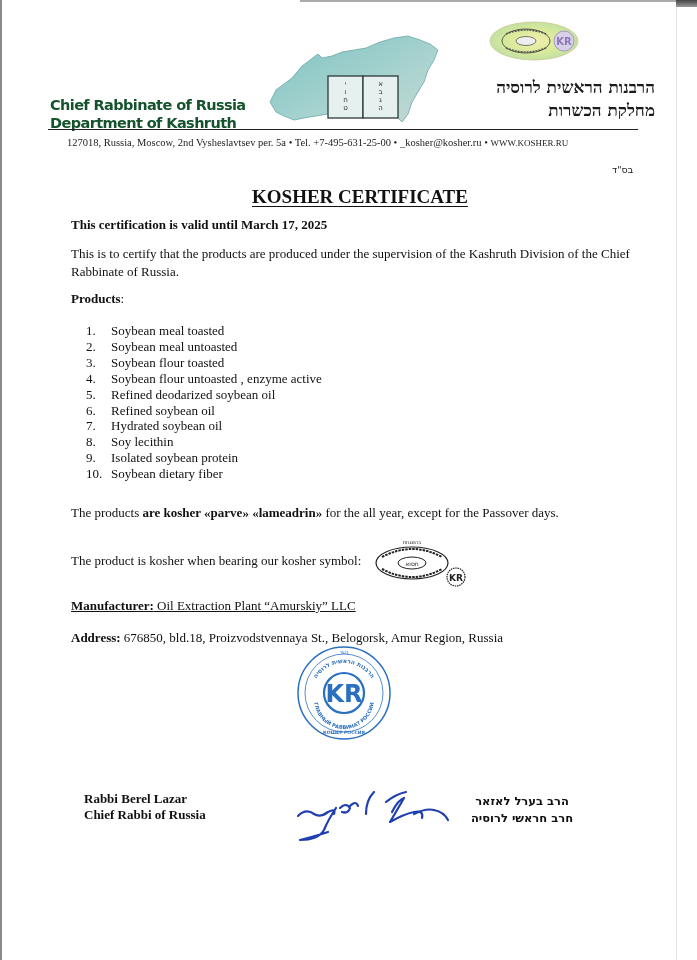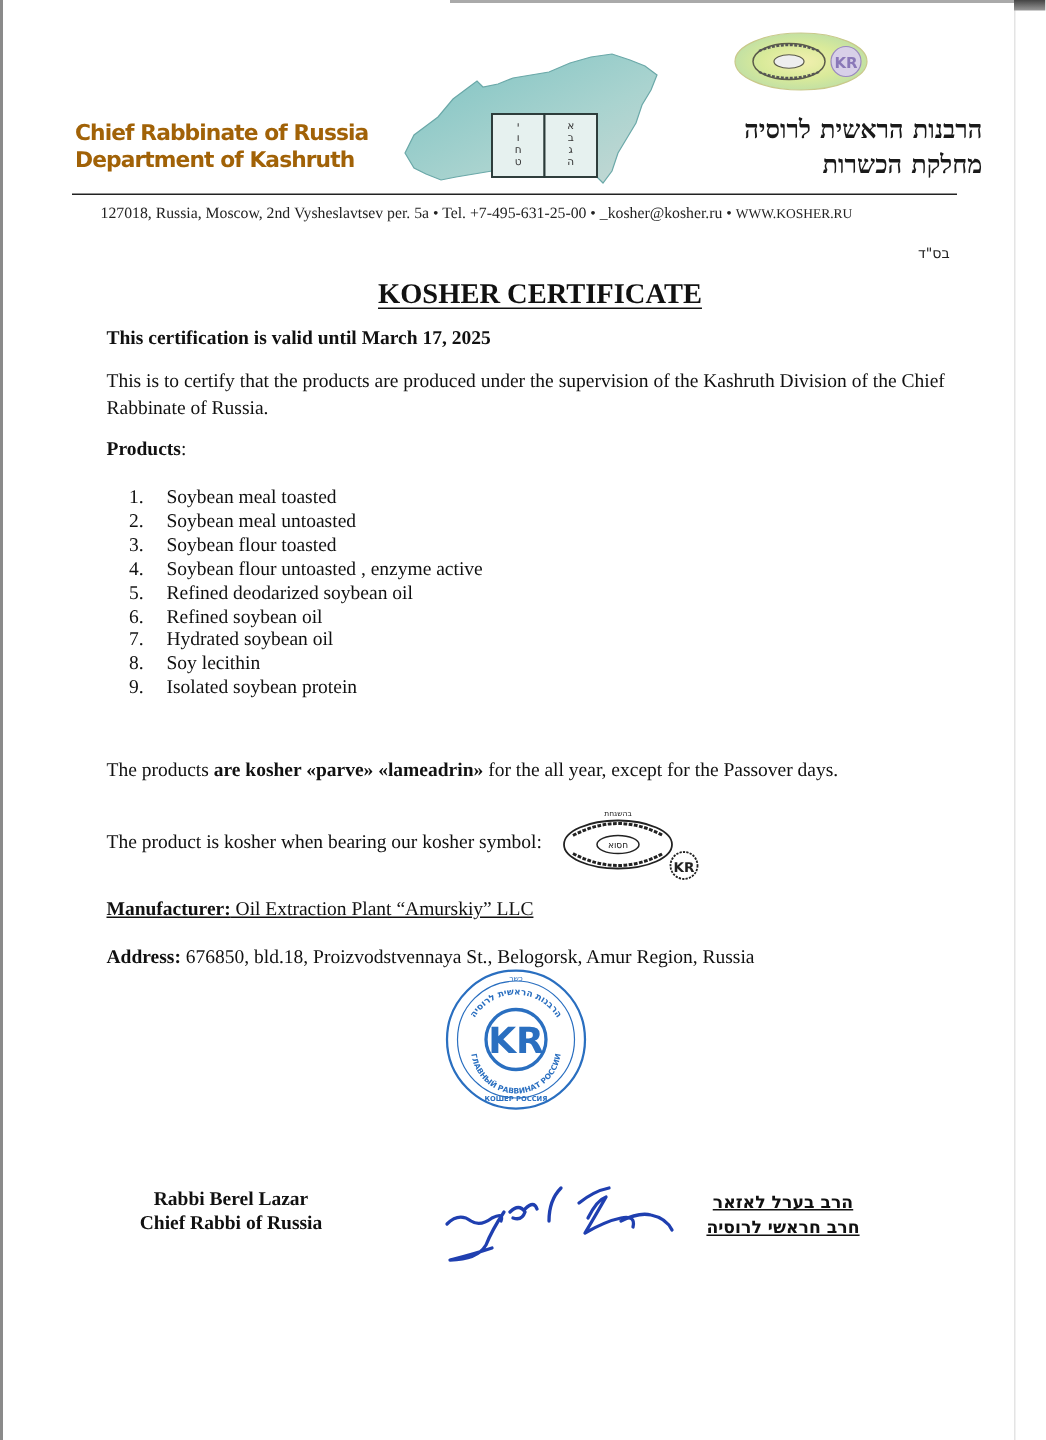--- a/index.html
+++ b/index.html
@@ -4,21 +4,21 @@
 <style>
   * { box-sizing: border-box; margin: 0; padding: 0; }
   html, body { width: 697px; height: 960px; background: #ffffff; overflow: hidden; }
   body { position: relative; font-family: "Liberation Serif", serif; color: #111; }
 
   .page-edge-left { position: absolute; left: 0; top: 0; width: 2px; height: 960px; background: #8a8a8a; }
   .page-edge-right { position: absolute; left: 676px; top: 0; width: 1px; height: 960px; background: #e4e4e4; }
   .page-edge-top-right { position: absolute; left: 676px; top: 0; width: 21px; height: 7px; background: linear-gradient(#444, #999); }
   .page-edge-top { position: absolute; left: 300px; top: 0; width: 376px; height: 2px; background: #aaa; }
 
-  .org-en { position: absolute; left: 50px; top: 80px; font-family: "DejaVu Sans", sans-serif; font-weight: bold; font-size: 14.5px; line-height: 18px; letter-spacing: -0.6px; color: #a16207; }
+  .org-en { position: absolute; left: 50px; top: 96px; font-family: "DejaVu Sans", sans-serif; font-weight: bold; font-size: 14.5px; line-height: 18px; letter-spacing: -0.6px; color: #14532d; }
   .org-he { position: absolute; right: 410px; width: 240px; left: auto; }
   .org-he { position: absolute; left: 455px; top: 76px; width: 200px; text-align: right; direction: rtl; font-family: "DejaVu Serif", serif; font-weight: bold; font-size: 17px; line-height: 23px; color: #1a1a1a; }
 
   .map-logo { position: absolute; left: 262px; top: 20px; width: 180px; height: 110px; }
   .seal-hologram { position: absolute; left: 488px; top: 20px; width: 96px; height: 42px; }
 
   .header-rule { position: absolute; left: 48px; top: 129px; width: 590px; height: 1px; background: #222; }
   .contact-line { position: absolute; left: 67px; top: 137px; font-size: 10.5px; color: #222; white-space: nowrap; text-align: center; }
   .contact-line .sc { font-size: 9px; }
   .bsd { position: absolute; left: 612px; top: 164px; font-family: "DejaVu Sans", sans-serif; font-size: 9.5px; direction: rtl; color: #222; }
@@ -38,23 +38,23 @@
   .kosher-status { position: absolute; left: 71px; top: 505px; font-size: 13px; white-space: nowrap; }
   .symbol-line { position: absolute; left: 71px; top: 553px; font-size: 13px; white-space: nowrap; text-align: center; }
   .kosher-symbol { position: absolute; left: 368px; top: 537px; width: 100px; height: 52px; }
 
   .manufacturer { position: absolute; left: 71px; top: 598px; font-size: 13px; white-space: nowrap; text-decoration: underline; }
   .address { position: absolute; left: 71px; top: 630px; font-size: 13px; white-space: nowrap; }
   .b { font-weight: bold; }
 
   .stamp { position: absolute; left: 294px; top: 645px; width: 100px; height: 96px; }
 
-  .rabbi-en { position: absolute; left: 84px; top: 791px; width: 140px; text-align: center; font-weight: bold; font-size: 13px; line-height: 16px; }
+  .rabbi-en { position: absolute; left: 84px; top: 791px; width: 140px; text-align: left; font-weight: bold; font-size: 13px; line-height: 16px; }
   .signature { position: absolute; left: 288px; top: 778px; width: 170px; height: 70px; }
-  .rabbi-he { position: absolute; left: 462px; top: 793px; width: 120px; text-align: center; direction: rtl; font-family: "DejaVu Sans", sans-serif; font-weight: bold; font-size: 11.5px; line-height: 17px; text-decoration: underline; }
+  .rabbi-he { position: absolute; left: 462px; top: 793px; width: 120px; text-align: center; direction: rtl; font-family: "DejaVu Sans", sans-serif; font-weight: bold; font-size: 11.5px; line-height: 17px; }
 </style>
 </head>
 <body>
 
 <div class="page-edge-left"></div>
 <div class="page-edge-top"></div>
 <div class="page-edge-right"></div>
 <div class="page-edge-top-right"></div>
 
 <div class="org-en">
@@ -152,20 +152,24 @@
       <span>Hydrated soybean oil</span>
     </li>
   <li>
       <span class="num">8.</span>
       <span>Soy lecithin</span>
     </li>
   <li>
       <span class="num">9.</span>
       <span>Isolated soybean protein</span>
     </li>
+  <li>
+      <span class="num">10.</span>
+      <span>Soybean dietary fiber</span>
+    </li>
 </ul>
 
 <div class="kosher-status"><span>The products </span><span class="b">are kosher «parve» «lameadrin»</span><span> for the all year, except for the Passover days.</span></div>
 
 <div class="symbol-line">The product is kosher when bearing our kosher symbol:</div>
 
 <svg class="kosher-symbol" viewBox="0 0 100 52">
   <text x="44" y="7" font-family="DejaVu Sans, sans-serif" font-size="5" fill="#222" text-anchor="middle">בהשגחת</text>
   <ellipse cx="44" cy="26" rx="36" ry="16" fill="#fff" stroke="#222" stroke-width="1.2"></ellipse>
   <ellipse cx="44" cy="26" rx="14" ry="6" fill="#fff" stroke="#222" stroke-width="1"></ellipse>

